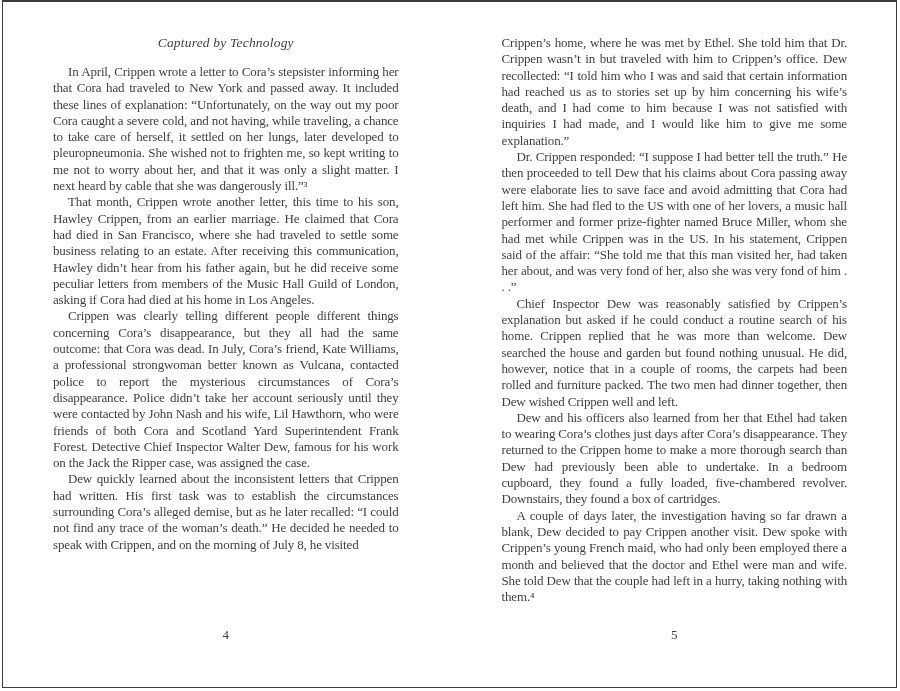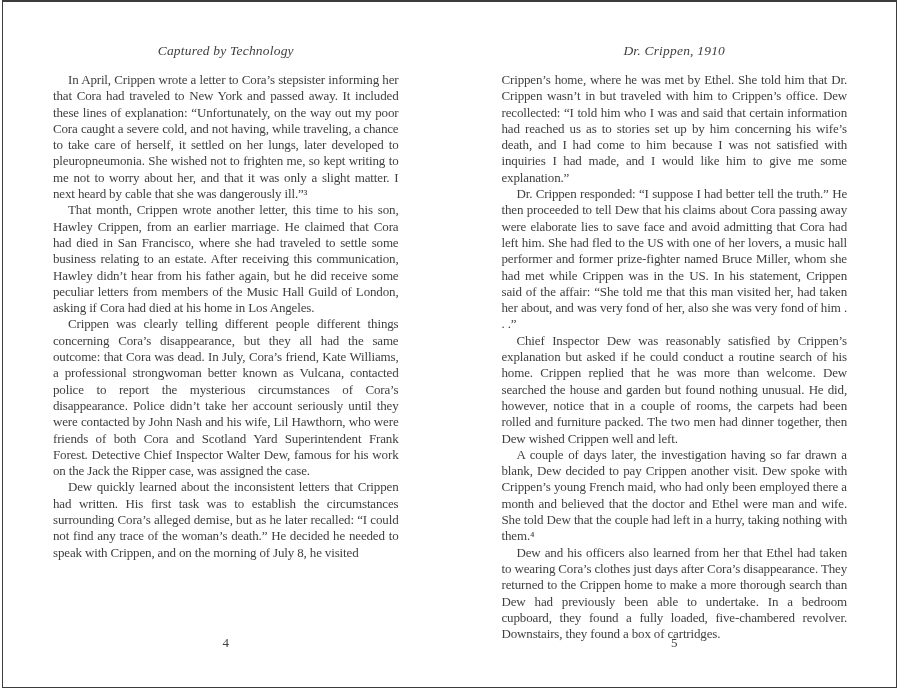--- a/index.html
+++ b/index.html
@@ -25,21 +25,20 @@
     pointer-events: none;
   }
   .spread {
     position: absolute;
     top: 35px;
     left: 53px;
     right: 53px;
     display: flex;
     gap: 103px;
     color: #3f3f3f;
-    margin-top: 8px;
   }
   .page {
     position: relative;
     flex: 1 1 0;
     height: 612px;
   }
   .running-header {
     text-align: center;
     font-style: italic;
     font-size: 13.5px;
@@ -80,24 +79,23 @@
     <div class="body-text">
       <p>In April, Crippen wrote a letter to Cora’s stepsister informing her that Cora had traveled to New York and passed away. It included these lines of explanation: “Unfortunately, on the way out my poor Cora caught a severe cold, and not having, while traveling, a chance to take care of herself, it settled on her lungs, later developed to pleuropneumonia. She wished not to frighten me, so kept writing to me not to worry about her, and that it was only a slight matter. I next heard by cable that she was dangerously ill.”³</p>
       <p>That month, Crippen wrote another letter, this time to his son, Hawley Crippen, from an earlier marriage. He claimed that Cora had died in San Francisco, where she had traveled to settle some business relating to an estate. After receiving this communication, Hawley didn’t hear from his father again, but he did receive some peculiar letters from members of the Music Hall Guild of London, asking if Cora had died at his home in Los Angeles.</p>
       <p>Crippen was clearly telling different people different things concerning Cora’s disappearance, but they all had the same outcome: that Cora was dead. In July, Cora’s friend, Kate Williams, a professional strongwoman better known as Vulcana, contacted police to report the mysterious circumstances of Cora’s disappearance. Police didn’t take her account seriously until they were contacted by John Nash and his wife, Lil Hawthorn, who were friends of both Cora and Scotland Yard Superintendent Frank Forest. Detective Chief Inspector Walter Dew, famous for his work on the Jack the Ripper case, was assigned the case.</p>
       <p>Dew quickly learned about the inconsistent letters that Crippen had written. His first task was to establish the circumstances surrounding Cora’s alleged demise, but as he later recalled: “I could not find any trace of the woman’s death.” He decided he needed to speak with Crippen, and on the morning of July 8, he visited</p>
     </div>
     <footer class="page-number">4</footer>
   </section>
 
   <section class="page">
-    <header class="running-header">Dr. Crippen, 1910</header>
     <div class="body-text">
       <p class="cont">Crippen’s home, where he was met by Ethel. She told him that Dr. Crippen wasn’t in but traveled with him to Crippen’s office. Dew recollected: “I told him who I was and said that certain information had reached us as to stories set up by him concerning his wife’s death, and I had come to him because I was not satisfied with inquiries I had made, and I would like him to give me some explanation.”</p>
       <p>Dr. Crippen responded: “I suppose I had better tell the truth.” He then proceeded to tell Dew that his claims about Cora passing away were elaborate lies to save face and avoid admitting that Cora had left him. She had fled to the US with one of her lovers, a music hall performer and former prize-fighter named Bruce Miller, whom she had met while Crippen was in the US. In his statement, Crippen said of the affair: “She told me that this man visited her, had taken her about, and was very fond of her, also she was very fond of him . . .”</p>
       <p>Chief Inspector Dew was reasonably satisfied by Crippen’s explanation but asked if he could conduct a routine search of his home. Crippen replied that he was more than welcome. Dew searched the house and garden but found nothing unusual. He did, however, notice that in a couple of rooms, the carpets had been rolled and furniture packed. The two men had dinner together, then Dew wished Crippen well and left.</p>
+      <p>Dew and his officers also learned from her that Ethel had taken to wearing Cora’s clothes just days after Cora’s disappearance. They returned to the Crippen home to make a more thorough search than Dew had previously been able to undertake. In a bedroom cupboard, they found a fully loaded, five-chambered revolver. Downstairs, they found a box of cartridges.</p>
       <p>A couple of days later, the investigation having so far drawn a blank, Dew decided to pay Crippen another visit. Dew spoke with Crippen’s young French maid, who had only been employed there a month and believed that the doctor and Ethel were man and wife. She told Dew that the couple had left in a hurry, taking nothing with them.⁴</p>
-      <p>Dew and his officers also learned from her that Ethel had taken to wearing Cora’s clothes just days after Cora’s disappearance. They returned to the Crippen home to make a more thorough search than Dew had previously been able to undertake. In a bedroom cupboard, they found a fully loaded, five-chambered revolver. Downstairs, they found a box of cartridges.</p>
     </div>
     <footer class="page-number">5</footer>
   </section>
 
 </div>
 
 </body></html>

